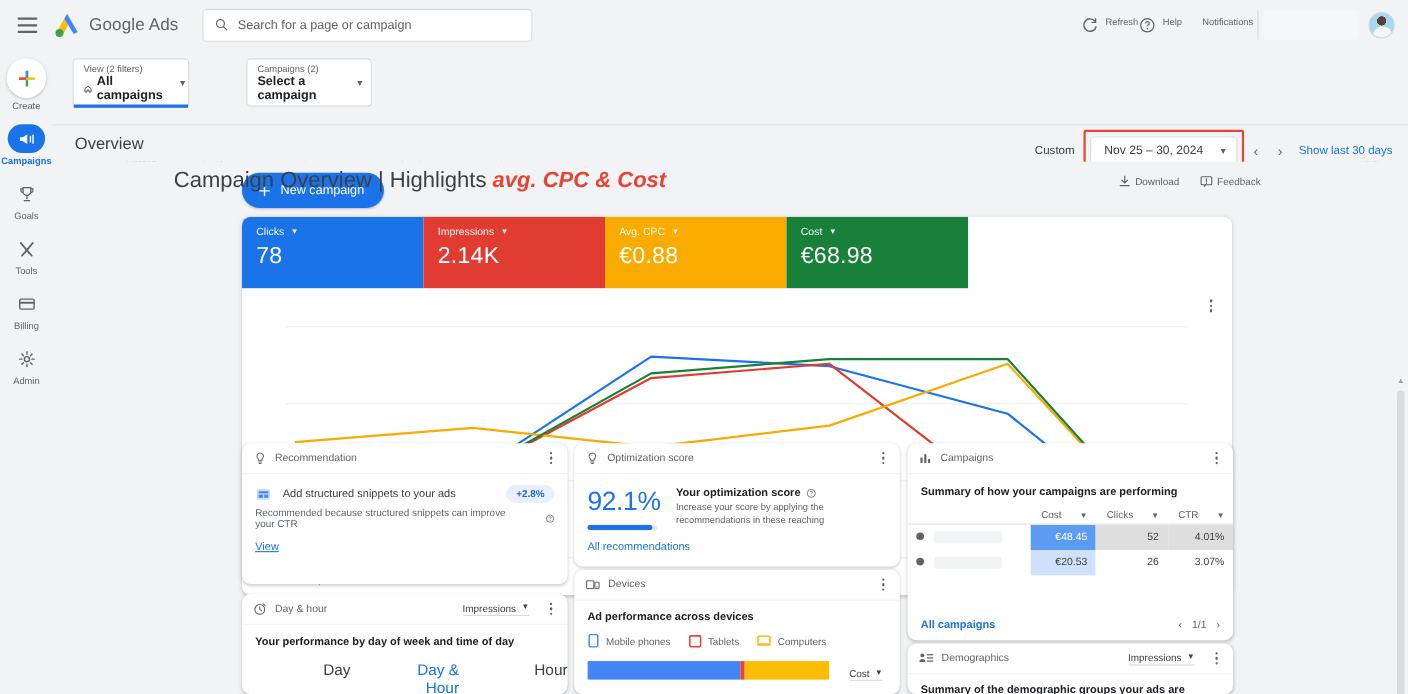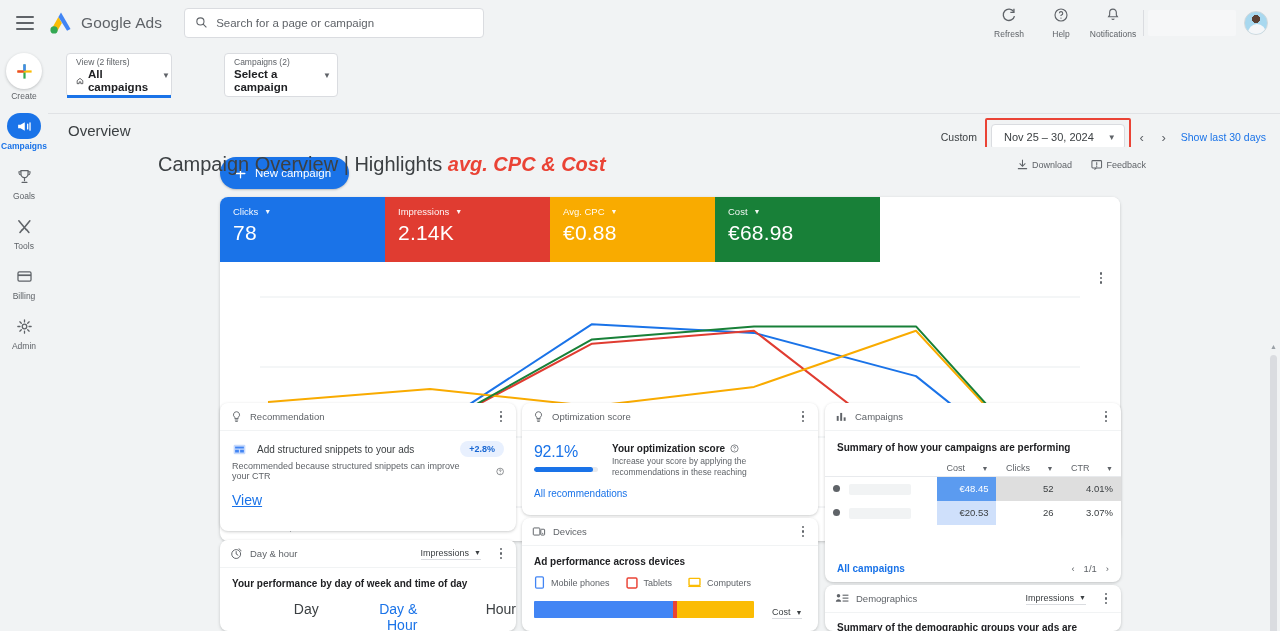--- a/index.html
+++ b/index.html
@@ -24,21 +24,21 @@
   .gads-logo { display: flex; align-items: center; gap: 7px; }
   .gads-mark { width: 26px; height: 24px; }
   .gads-text { font-size: 15.5px; color: #5f6368; letter-spacing: .1px; }
   .searchbox {
     margin-left: 22px; width: 300px; height: 30px; border: 1px solid #dadce0;
     border-radius: 4px; background: #fff; display: flex; align-items: center;
     padding: 0 10px; gap: 8px;
   }
   .searchbox .ph { font-size: 11.5px; color: #5f6368; }
   .topright { position: absolute; right: 0; top: 0; height: 45px; display: flex; align-items: center; }
-  .tr-item { width: 52px; display: flex; flex-direction: column; align-items: center; gap: 6px; cursor: pointer; }
+  .tr-item { width: 52px; display: flex; gap: 6px; cursor: pointer; }
   .tr-item .lbl { font-size: 8.5px; color: #5f6368; }
   .tr-divider { width: 1px; height: 26px; background: #dadce0; margin: 0 4px; }
   .acct-blank { width: 88px; height: 26px; background: #f6f7f8; border-radius: 2px; }
   .avatar {
     width: 24px; height: 24px; border-radius: 50%; margin: 0 12px 0 8px;
     background: radial-gradient(circle at 50% 32%, #5a4034 0 22%, #a8d8ef 23% 100%);
     position: relative; overflow: hidden; border: 1px solid #cfd8dc;
   }
   .avatar::after { content:""; position:absolute; left:3px; bottom:0; width:18px; height:10px;
                    background:#f4f6f8; border-radius: 9px 9px 0 0; }
@@ -132,24 +132,24 @@
   .c-dev   { left:474px; top:371px; width:296px; height:113px; }
   .c-day   { left:172px; top:393px; width:296px; height:91px; }
   .c-demo  { left:777px; top:438px; width:296px; height:46px; }
 
   .rec-row { display:flex; align-items:center; padding: 10px 12px 0 12px; gap:10px; }
   .rec-row .txt { font-size: 10px; color:#3c4043; flex:1; }
   .pct-pill { background:#e8f0fe; color:#1967d2; font-size:9px; font-weight:bold; border-radius:10px; padding:3px 9px; }
   .rec-title { font-size: 11px; font-weight:bold; color:#202124; padding: 10px 12px 0 12px; }
   .rec-sub { font-size: 9px; color:#5f6368; padding: 4px 12px 0 12px; display:flex; align-items:center; gap:17px; }
   .link { color:#1a73e8; cursor:pointer; }
-  .rec-view { font-size: 14px; color:#1a73e8; padding: 11px 12px 0 12px; cursor:pointer;text-decoration:underline; }
+  .rec-view { font-size: 10px; color:#1a73e8; padding: 11px 12px 0 12px; cursor:pointer;text-decoration:underline; }
 
   .opt-body { display:flex; padding: 12px 12px 0 12px; gap:14px; }
-  .opt-score { font-size: 16px; color:#1a73e8; letter-spacing:-.3px; }
+  .opt-score { font-size: 24px; color:#1a73e8; letter-spacing:-.3px; }
   .opt-bar { margin-top:6px; width:64px; height:5px; border-radius:3px; background:#e8eaed; overflow:hidden; }
   .opt-bar i { display:block; height:5px; background:#1a73e8; border-radius:3px; }
   .opt-h { font-size: 10px; font-weight:bold; color:#202124; display:flex; align-items:center; gap:5px; }
   .opt-p { font-size: 8.5px; color:#5f6368; line-height:11px; margin-top:2px; }
   .opt-link { font-size: 10px; color:#1a73e8; padding: 10px 12px 0 12px; cursor:pointer; }
 
   .camp-sum { font-size: 10px; color:#202124; padding: 11px 12px 0 12px; font-weight:bold; }
   .ctable { width:100%; margin-top:7px; border-collapse:collapse; }
   .ctable th { font-size: 9px; color:#5f6368; font-weight:normal; padding: 3px 8px; border-bottom:1px solid #e8eaed; }
   .ctable th.r { text-align:right; }

